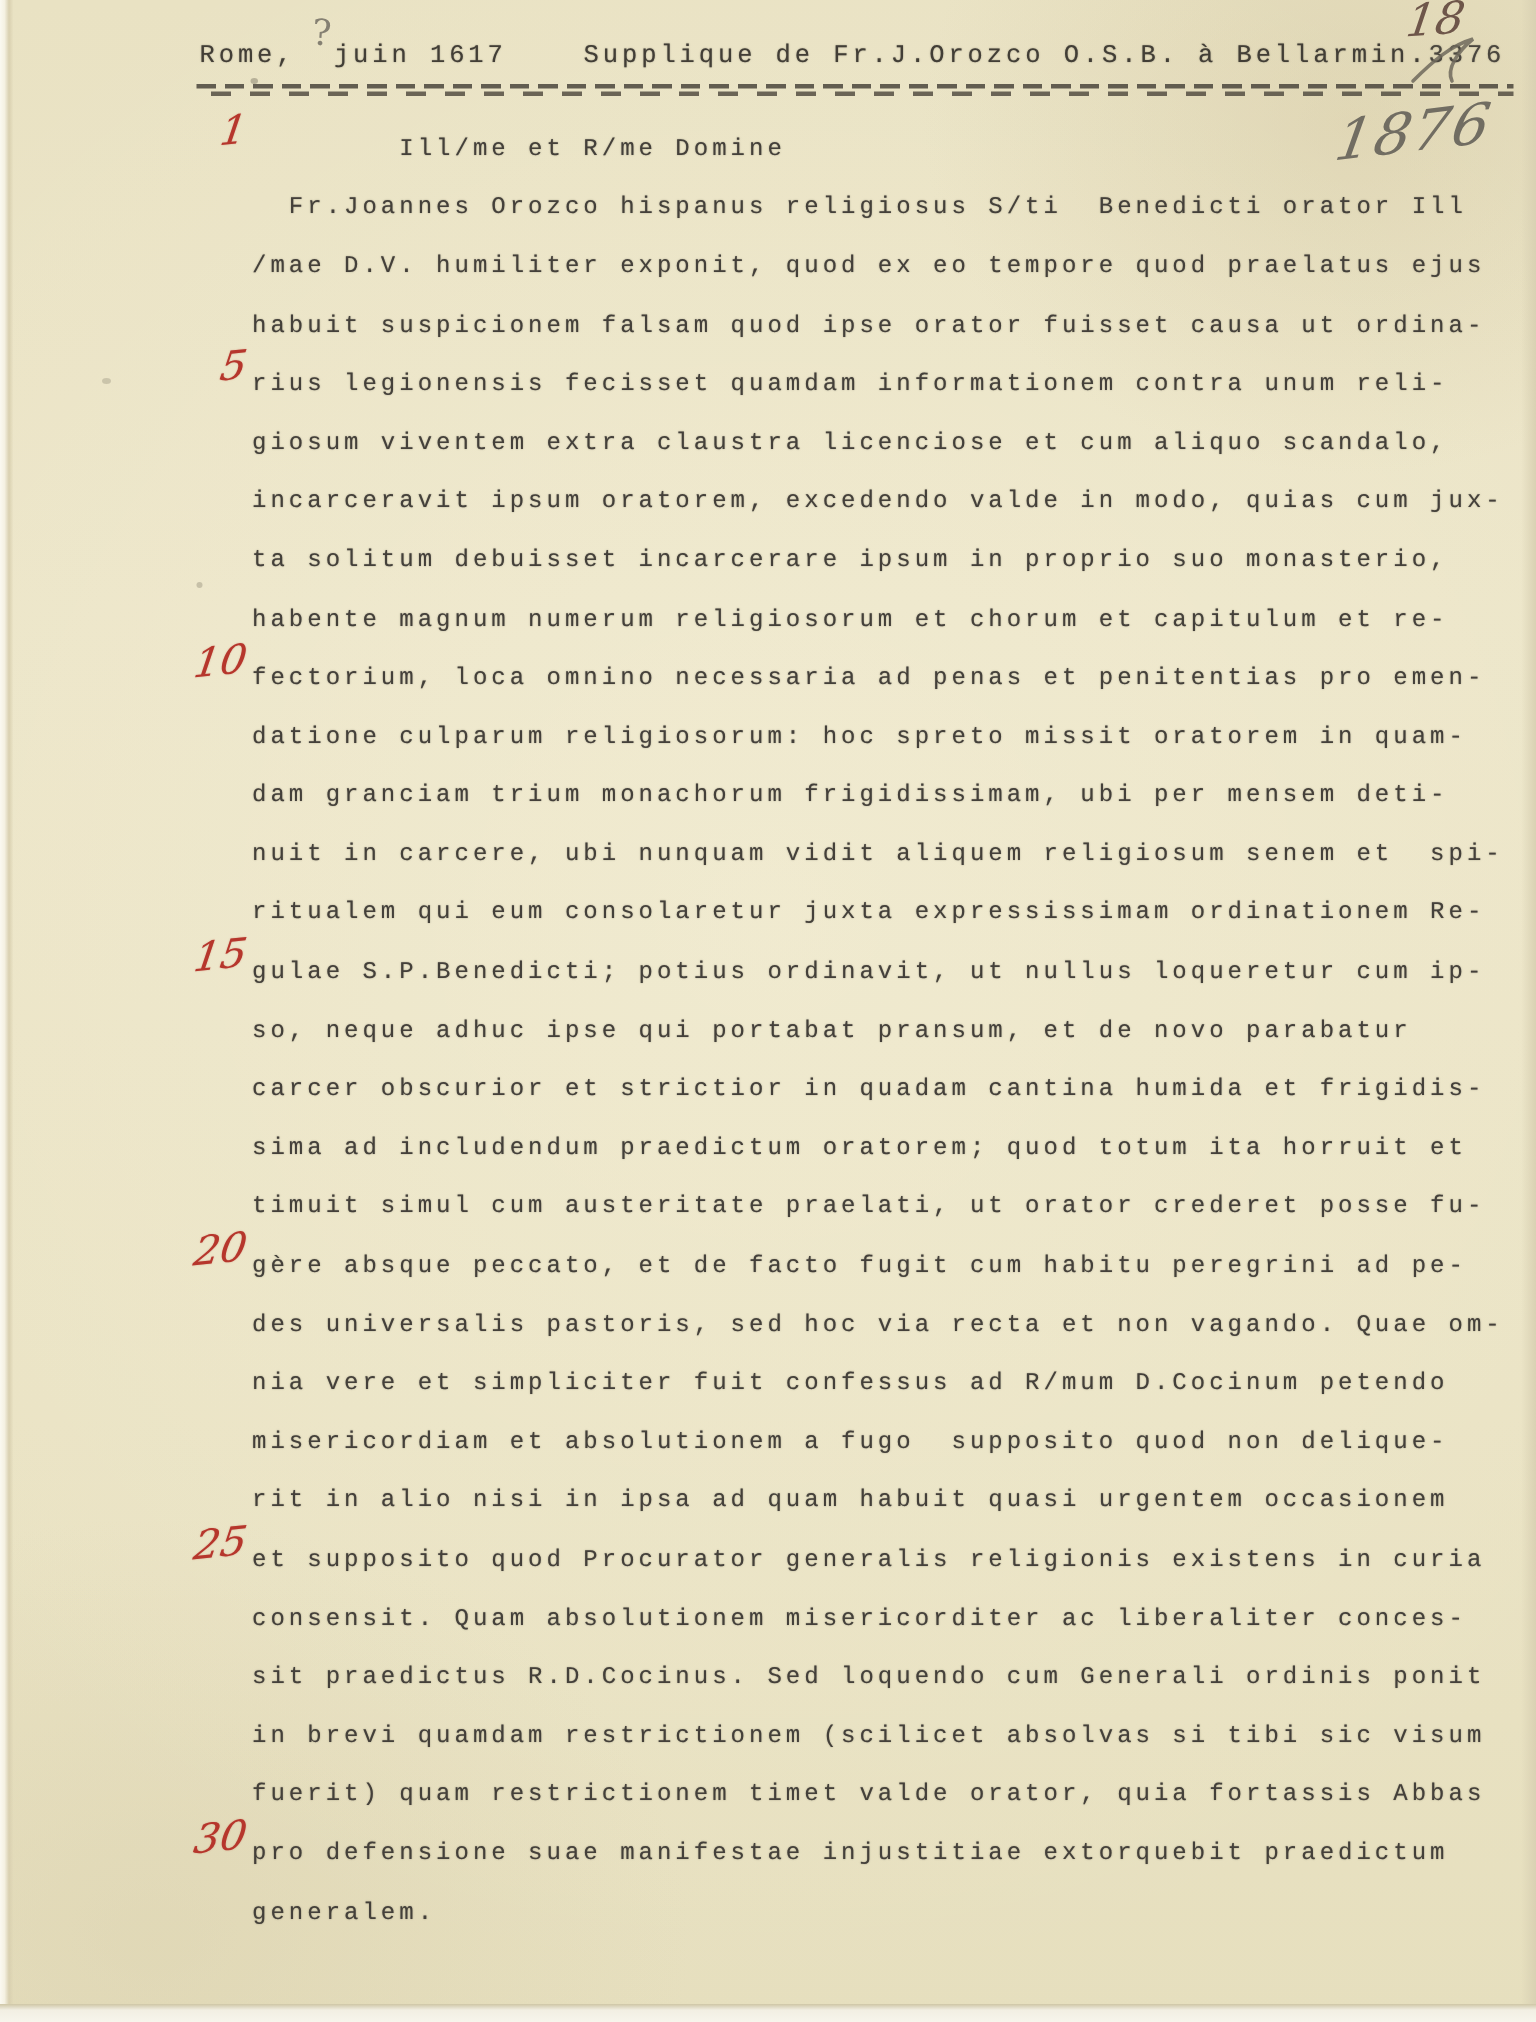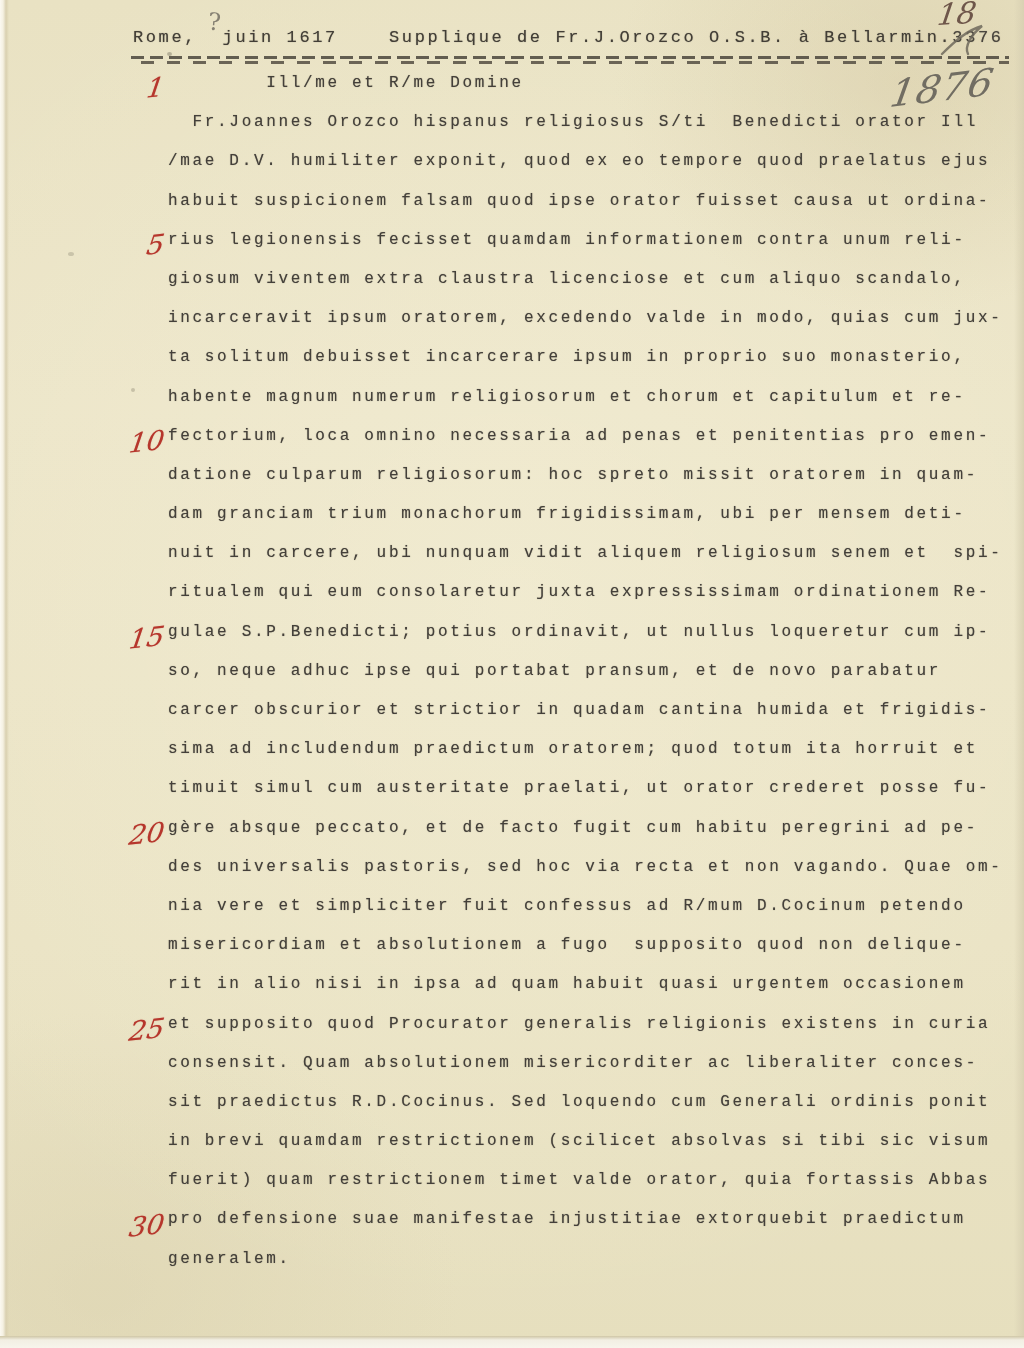--- a/index.html
+++ b/index.html
@@ -58,21 +58,21 @@
   }
   .strike-svg{position:absolute;left:938px;top:24px;}
   .pencil-number{
     position:absolute;left:892px;top:66px;
     font-family:"DejaVu Serif",serif;font-style:italic;font-size:38px;
     color:#716d62;transform:skewX(-16deg) rotate(-7deg);letter-spacing:1px;
   }
 
   
   .doc-body{
-    position:absolute;left:168px;top:64px;width:848px;
+    position:absolute;left:168px;top:80px;width:848px;
     font-size:16px;letter-spacing:2.67px;line-height:39.2px;
     color:#44403a;text-shadow:0 0 1px rgba(62,58,48,.5);
     white-space:pre;
   }
   .text-line{height:39.2px;}
 
   
   .margin-num{
     position:absolute;left:128px;width:36px;text-align:right;
     font-family:"DejaVu Serif",serif;font-style:italic;font-size:27px;

